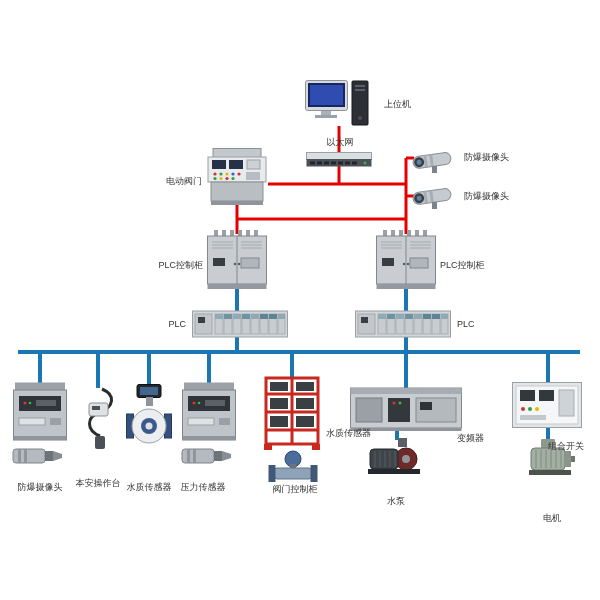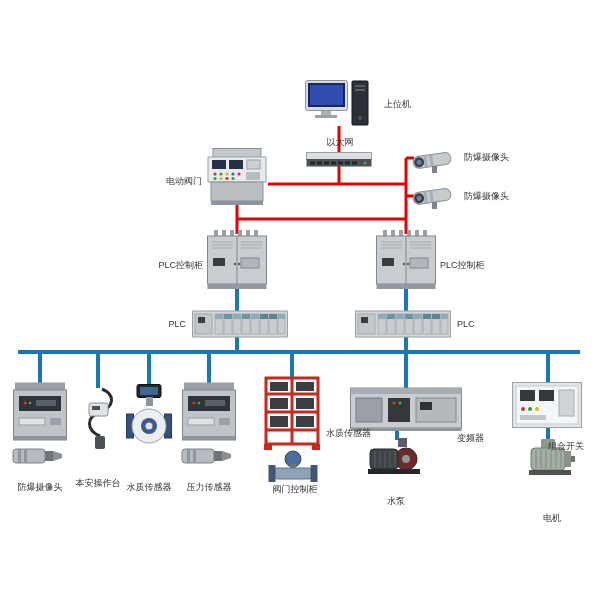--- a/index.html
+++ b/index.html
@@ -404,21 +404,21 @@
   <span class="lbl r" style="left:202px;top:176px">电动阀门</span>
   <span class="lbl" style="left:464px;top:152px">防爆摄像头</span>
   <span class="lbl" style="left:464px;top:191px">防爆摄像头</span>
   <span class="lbl r" style="left:203px;top:260px">PLC控制柜</span>
   <span class="lbl" style="left:440px;top:260px">PLC控制柜</span>
   <span class="lbl r" style="left:186px;top:319px">PLC</span>
   <span class="lbl" style="left:457px;top:319px">PLC</span>
   <span class="lbl c" style="left:40px;top:483px">防爆摄像头</span>
   <span class="lbl c" style="left:98px;top:479px">本安操作台</span>
   <span class="lbl c" style="left:149px;top:483px">水质传感器</span>
-  <span class="lbl c" style="left:209px;top:483px">压力传感器</span>
+  <span class="lbl c" style="left:203px;top:483px">压力传感器</span>
   <span class="lbl" style="left:326px;top:428px">水质传感器</span>
   <span class="lbl c" style="left:295px;top:485px">阀门控制柜</span>
   <span class="lbl" style="left:457px;top:433px">变频器</span>
   <span class="lbl c" style="left:396px;top:497px">水泵</span>
   <span class="lbl" style="left:548px;top:441px">组合开关</span>
   <span class="lbl c" style="left:552px;top:514px">电机</span>
 
 </div>
 
 </body></html>

